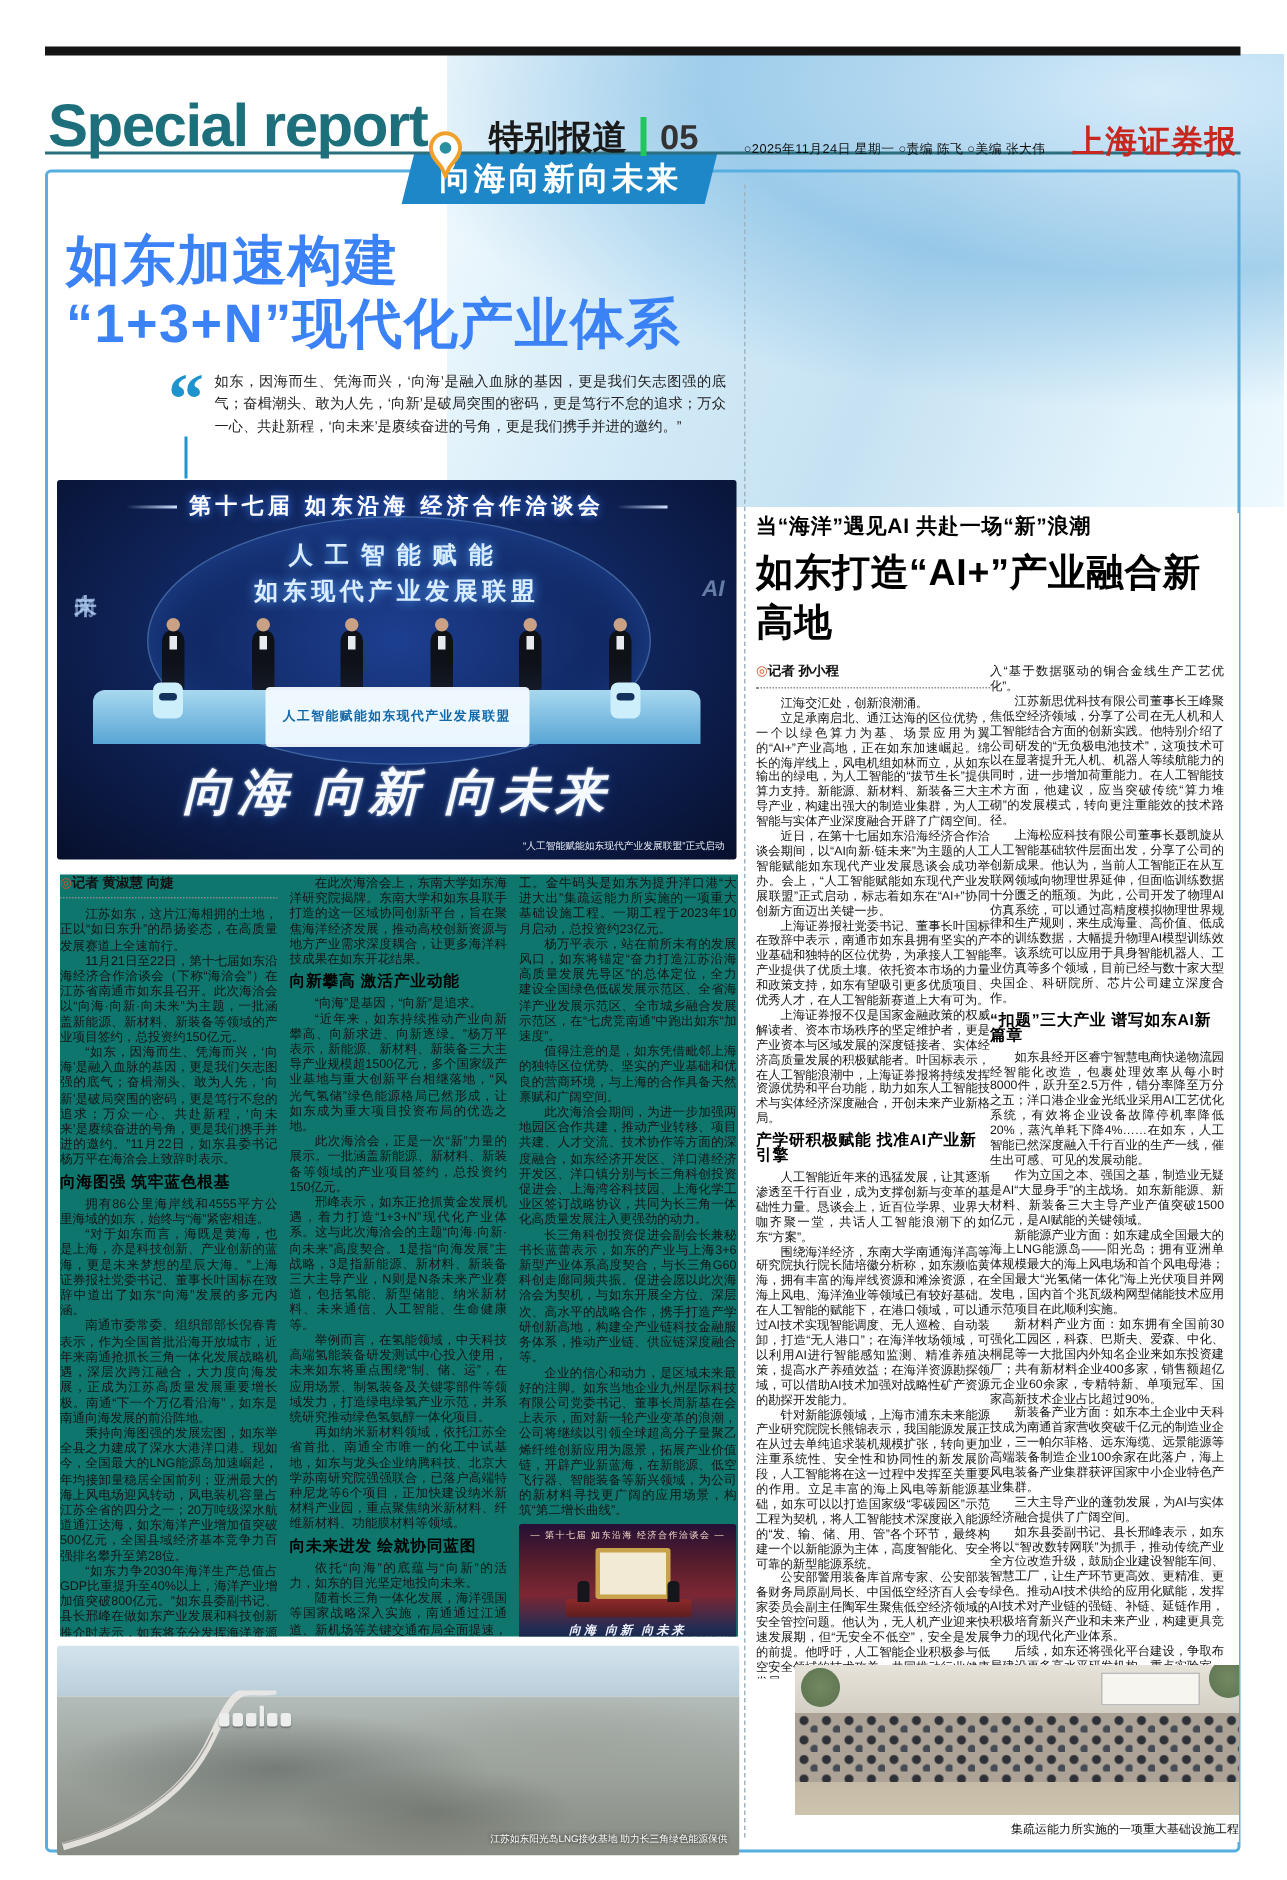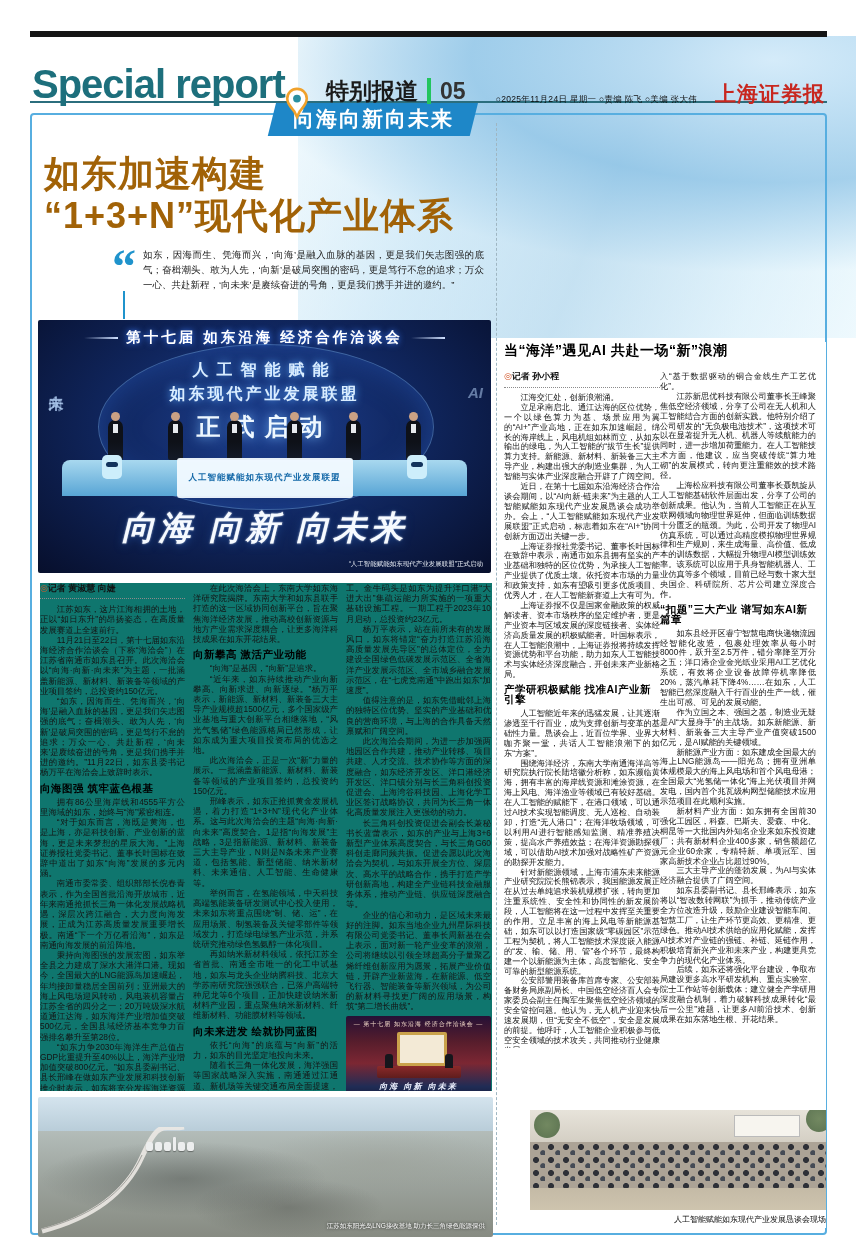--- a/index.html
+++ b/index.html
@@ -23,21 +23,21 @@
   
   .main-box{position:absolute;left:30px;top:113px;width:793px;height:1118px;border:2px solid #57aee0;
             border-radius:4px;z-index:1;}
   .theme-banner{position:absolute;left:240px;top:-13px;width:202px;height:34px;background:#1e87c8;
                 transform:skewX(-14deg);display:flex;align-items:center;justify-content:center;z-index:4;}
   .theme-banner span{transform:skewX(14deg);color:#fff;font-size:21px;font-weight:bold;letter-spacing:2px;}
   .divider{position:absolute;left:464px;top:8px;bottom:8px;border-left:1px dashed #9fb6c2;}
   
   .left-article{position:absolute;left:6px;top:20px;width:455px;height:1094px;}
   .la-headline{position:absolute;left:6px;top:18px;width:450px;font-size:36px;line-height:1.16;
-               font-weight:900;color:#a16207;letter-spacing:1px;}
+               font-weight:900;color:#3b82f6;letter-spacing:1px;}
   .quote{position:absolute;top:112px;left:74px;width:372px;display:flex;}
   .quote-mark{color:#1f93cc;font-size:48px;font-weight:bold;line-height:.85;margin-right:7px;
               font-family:"Liberation Serif","DejaVu Serif",serif;}
   .quote-mark::after{content:"";display:block;width:2px;height:28px;background:#1f93cc;margin:3px auto 0;}
   .quote-text{font-size:9.5px;line-height:1.58;color:#222;text-align:justify;}
   
   .photo1{position:absolute;left:0;top:185px;width:453px;height:253px;overflow:hidden;border-radius:2px;
           background:radial-gradient(ellipse at 50% 42%, #1d3f90 0%, #10265e 48%, #070f2c 100%);}
   .p1-banner{position:absolute;top:8px;left:0;right:0;display:flex;align-items:center;justify-content:center;gap:8px;
              color:#fff;font-size:14.5px;font-weight:bold;letter-spacing:3px;text-shadow:0 0 6px #3d7dff;}
@@ -158,21 +158,20 @@
       <div class="photo1">
         <div class="p1-banner">
           <i class="bl"></i>
           <span>第十七届 如东沿海 经济合作洽谈会</span>
           <i class="bl"></i>
         </div>
         <div class="p1-ring"></div>
         <div class="p1-screen">
           <div class="s1">人工智能赋能</div>
           <div class="s2">如东现代产业发展联盟</div>
-          <div class="s3">正式启动</div>
         </div>
         <div class="p1-side p1-side-l">向未来</div>
         <div class="p1-side p1-side-r">AI</div>
         <div class="p1-people">
           <i class="person"></i>
           <i class="person"></i>
           <i class="person"></i>
           <i class="person"></i>
           <i class="person"></i>
           <i class="person"></i>
@@ -245,20 +244,21 @@
             <i class="stack"></i>
             <i></i>
             <i></i>
         </div>
         <div class="a-caption">江苏如东阳光岛LNG接收基地 助力长三角绿色能源保供</div>
       </div>
     </section>
 
     <section class="right-article">
       <div class="ra-kicker">当“海洋”遇见AI 共赴一场“新”浪潮</div>
+      <div class="ra-headline">如东打造“AI+”产业融合新高地</div>
       <div class="ra-cols">
           <div class="col">
             <div class="byline">◎记者 孙小程</div>
             <p>江海交汇处，创新浪潮涌。</p>
             <p>立足承南启北、通江达海的区位优势，一个以绿色算力为基、场景应用为翼的“AI+”产业高地，正在如东加速崛起。绵长的海岸线上，风电机组如林而立，从如东输出的绿电，为人工智能的“拔节生长”提供算力支持。新能源、新材料、新装备三大主导产业，构建出强大的制造业集群，为人工智能与实体产业深度融合开辟了广阔空间。</p>
             <p>近日，在第十七届如东沿海经济合作洽谈会期间，以“AI向新·链未来”为主题的人工智能赋能如东现代产业发展恳谈会成功举办。会上，“人工智能赋能如东现代产业发展联盟”正式启动，标志着如东在“AI+”协同创新方面迈出关键一步。</p>
             <p>上海证券报社党委书记、董事长叶国标在致辞中表示，南通市如东县拥有坚实的产业基础和独特的区位优势，为承接人工智能产业提供了优质土壤。依托资本市场的力量和政策支持，如东有望吸引更多优质项目、优秀人才，在人工智能新赛道上大有可为。</p>
             <p>上海证券报不仅是国家金融政策的权威解读者、资本市场秩序的坚定维护者，更是产业资本与区域发展的深度链接者、实体经济高质量发展的积极赋能者。叶国标表示，在人工智能浪潮中，上海证券报将持续发挥资源优势和平台功能，助力如东人工智能技术与实体经济深度融合，开创未来产业新格局。</p>
             <div class="subhead">产学研积极赋能 找准AI产业新引擎</div>
             <p>人工智能近年来的迅猛发展，让其逐渐渗透至千行百业，成为支撑创新与变革的基础性力量。恳谈会上，近百位学界、业界大咖齐聚一堂，共话人工智能浪潮下的如东“方案”。</p>
@@ -268,29 +268,30 @@
           </div>
           <div class="col">
             <p style="text-indent: 0px;">入“基于数据驱动的铜合金线生产工艺优化”。</p>
             <p>江苏新思优科技有限公司董事长王峰聚焦低空经济领域，分享了公司在无人机和人工智能结合方面的创新实践。他特别介绍了公司研发的“无负极电池技术”，这项技术可以在显著提升无人机、机器人等续航能力的同时，进一步增加荷重能力。在人工智能技术方面，他建议，应当突破传统“算力堆砌”的发展模式，转向更注重能效的技术路径。</p>
             <p>上海松应科技有限公司董事长聂凯旋从人工智能基础软件层面出发，分享了公司的创新成果。他认为，当前人工智能正在从互联网领域向物理世界延伸，但面临训练数据十分匮乏的瓶颈。为此，公司开发了物理AI仿真系统，可以通过高精度模拟物理世界规律和生产规则，来生成海量、高价值、低成本的训练数据，大幅提升物理AI模型训练效率。该系统可以应用于具身智能机器人、工业仿真等多个领域，目前已经与数十家大型央国企、科研院所、芯片公司建立深度合作。</p>
             <div class="subhead">“扣题”三大产业 谱写如东AI新篇章</div>
             <p>如东县经开区睿宁智慧电商快递物流园经智能化改造，包裹处理效率从每小时8000件，跃升至2.5万件，错分率降至万分之五；洋口港企业金光纸业采用AI工艺优化系统，有效将企业设备故障停机率降低20%，蒸汽单耗下降4%……在如东，人工智能已然深度融入千行百业的生产一线，催生出可感、可见的发展动能。</p>
             <p>作为立国之本、强国之基，制造业无疑是AI“大显身手”的主战场。如东新能源、新材料、新装备三大主导产业产值突破1500亿元，是AI赋能的关键领域。</p>
             <p>新能源产业方面：如东建成全国最大的海上LNG能源岛——阳光岛；拥有亚洲单体规模最大的海上风电场和首个风电母港；全国最大“光氢储一体化”海上光伏项目并网发电，国内首个兆瓦级构网型储能技术应用示范项目在此顺利实施。</p>
             <p>新材料产业方面：如东拥有全国前30强化工园区，科森、巴斯夫、爱森、中化、桐昆等一大批国内外知名企业来如东投资建厂；共有新材料企业400多家，销售额超亿元企业60余家，专精特新、单项冠军、国家高新技术企业占比超过90%。</p>
+            <p>新装备产业方面：如东本土企业中天科技成为南通首家营收突破千亿元的制造业企业，三一帕尔菲格、远东海缆、远景能源等高端装备制造企业100余家在此落户，海上风电装备产业集群获评国家中小企业特色产业集群。</p>
             <p>三大主导产业的蓬勃发展，为AI与实体经济融合提供了广阔空间。</p>
             <p>如东县委副书记、县长邢峰表示，如东将以“智改数转网联”为抓手，推动传统产业全方位改造升级，鼓励企业建设智能车间、智慧工厂，让生产环节更高效、更精准、更绿色。推动AI技术供给的应用化赋能，发挥AI技术对产业链的强链、补链、延链作用，积极培育新兴产业和未来产业，构建更具竞争力的现代化产业体系。</p>
             <p>后续，如东还将强化平台建设，争取布局建设更多高水平研发机构、重点实验室、院士工作站等创新载体；建立健全产学研用深度融合机制，着力破解科技成果转化“最后一公里”难题，让更多AI前沿技术、创新成果在如东落地生根、开花结果。</p>
           </div>
         </div>
       <div class="meeting">
         <div class="m-wall"></div>
         <div class="m-screen"></div>
         <div class="m-plant p-l"></div>
         <div class="m-plant p-r"></div>
         <div class="m-crowd"></div>
         <div class="m-floor"></div>
       </div>
-      <div class="m-caption">人工智能赋能如东现代产业发展恳谈会现场</div>
+      <div class="m-caption">集疏运能力所实施的一项重大基础设施工程</div>
     </section>
   </div>
 </div>
 
 </body></html>

